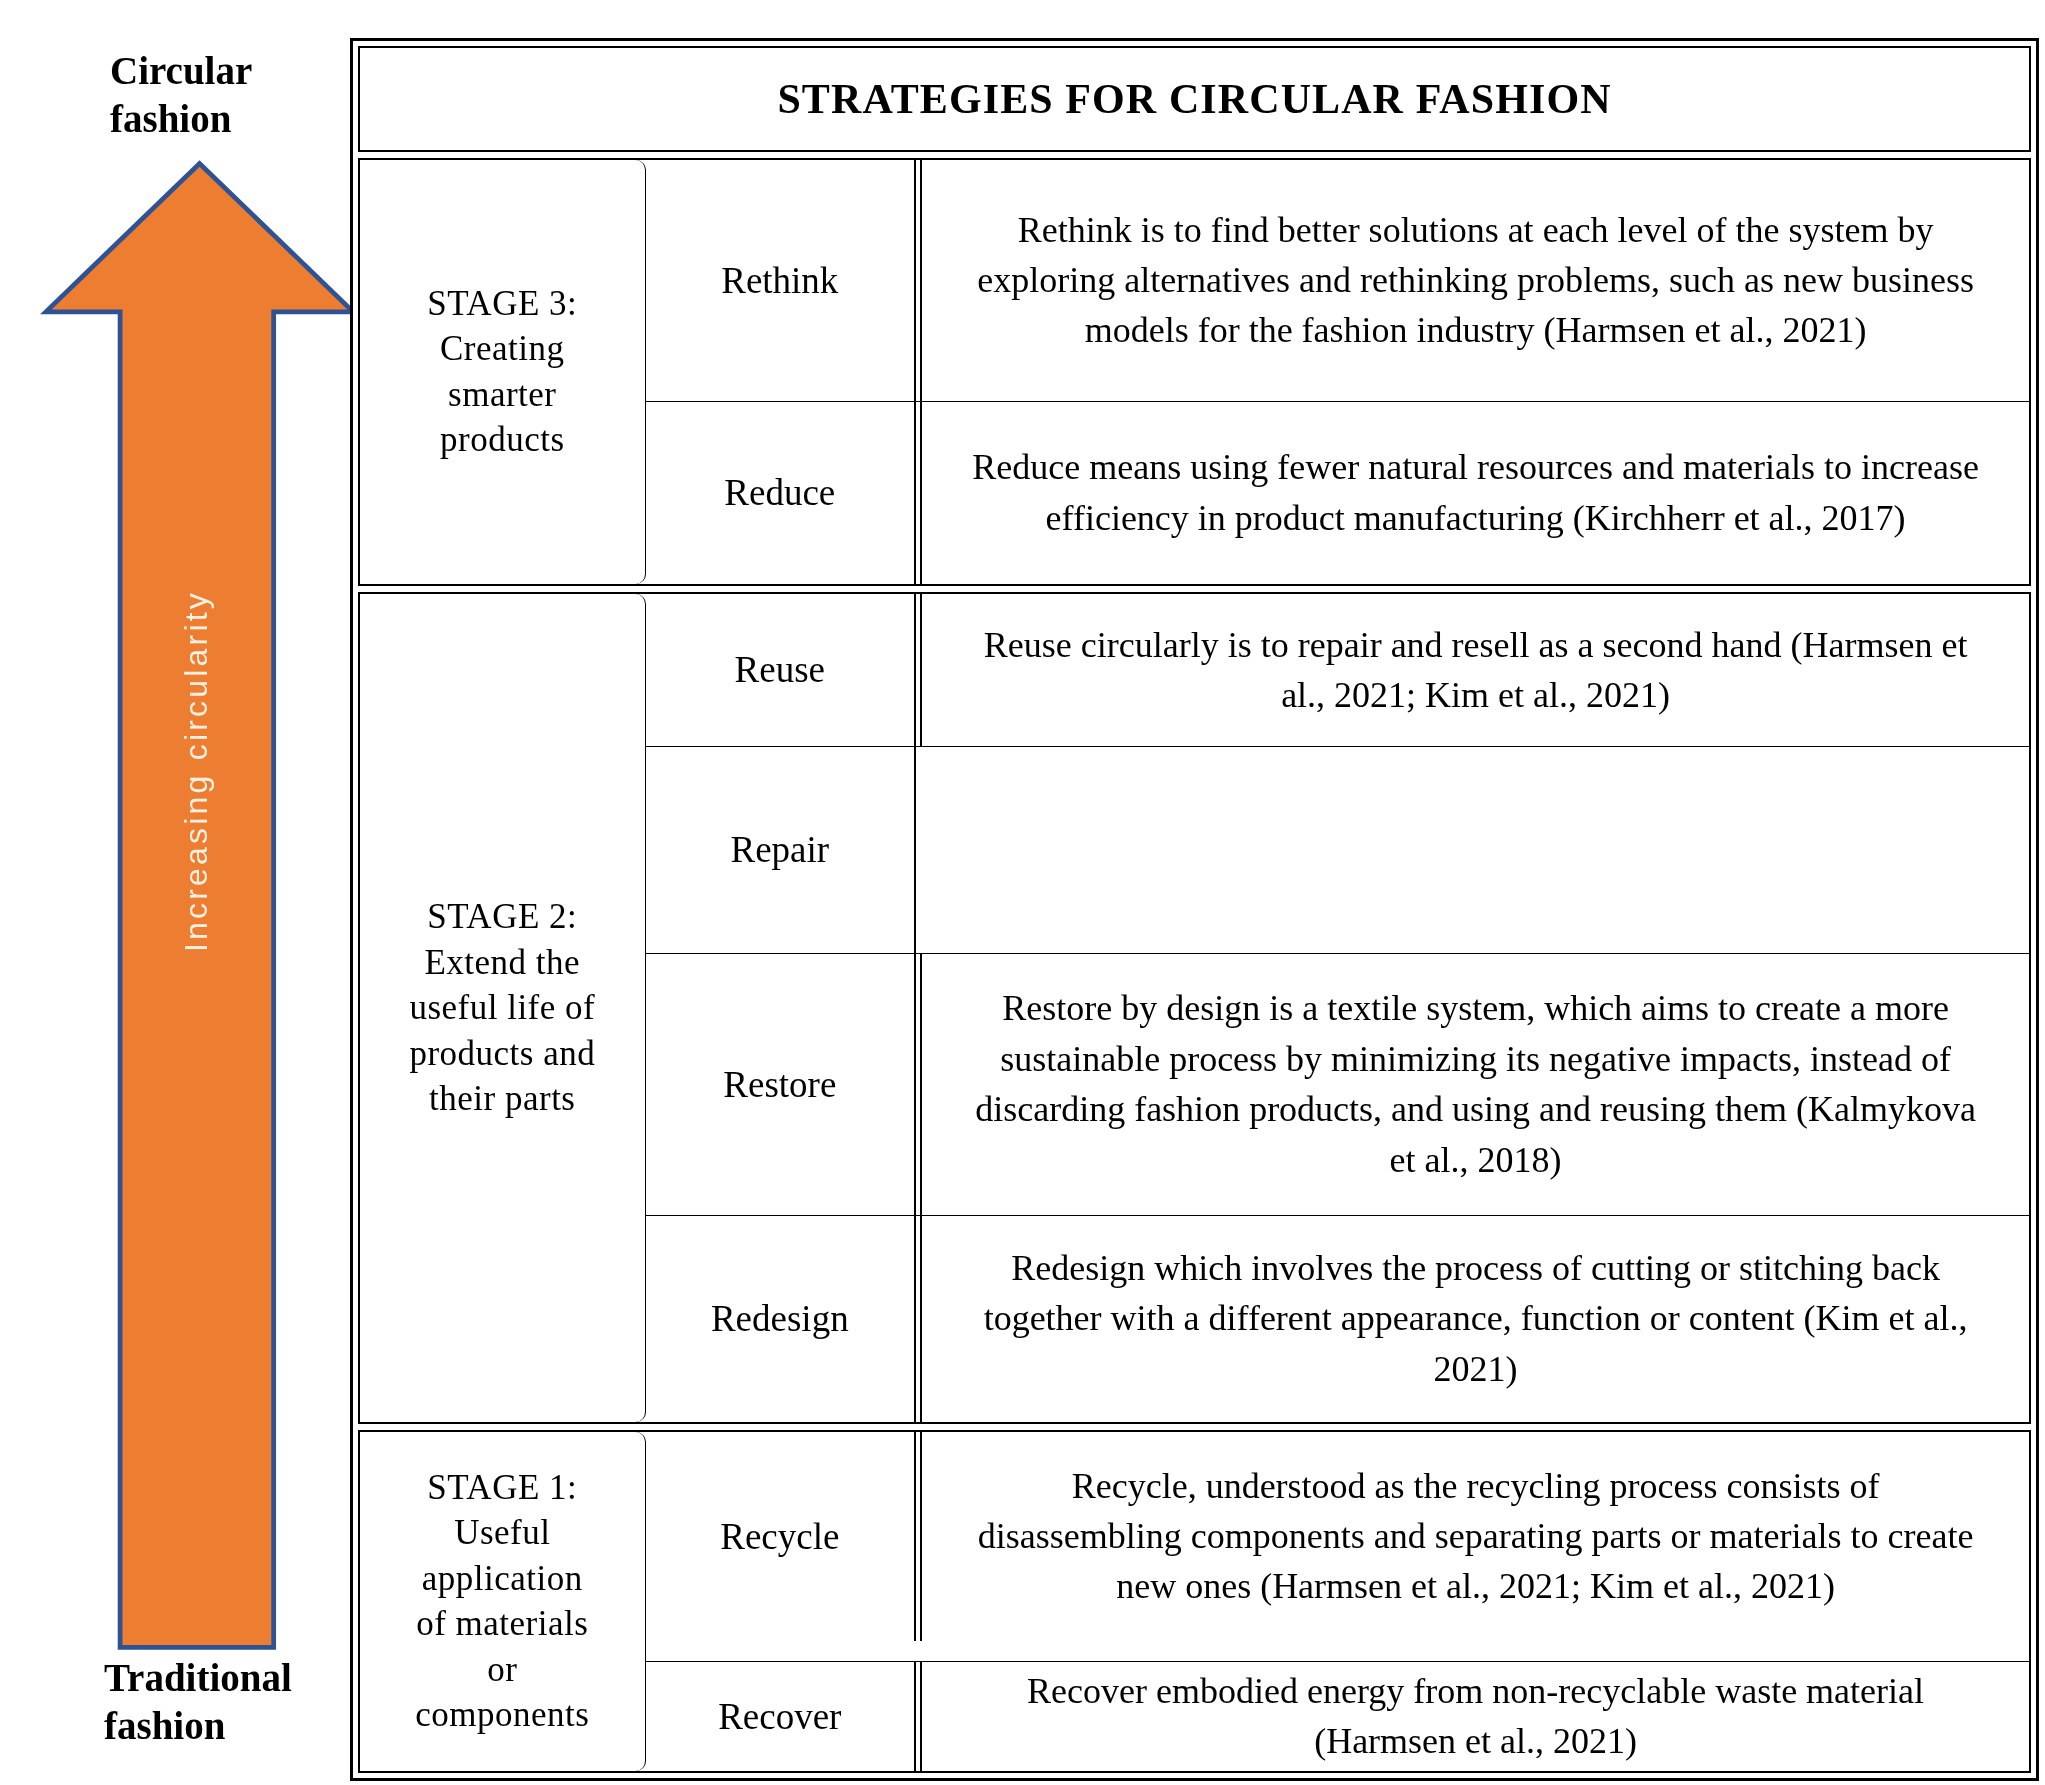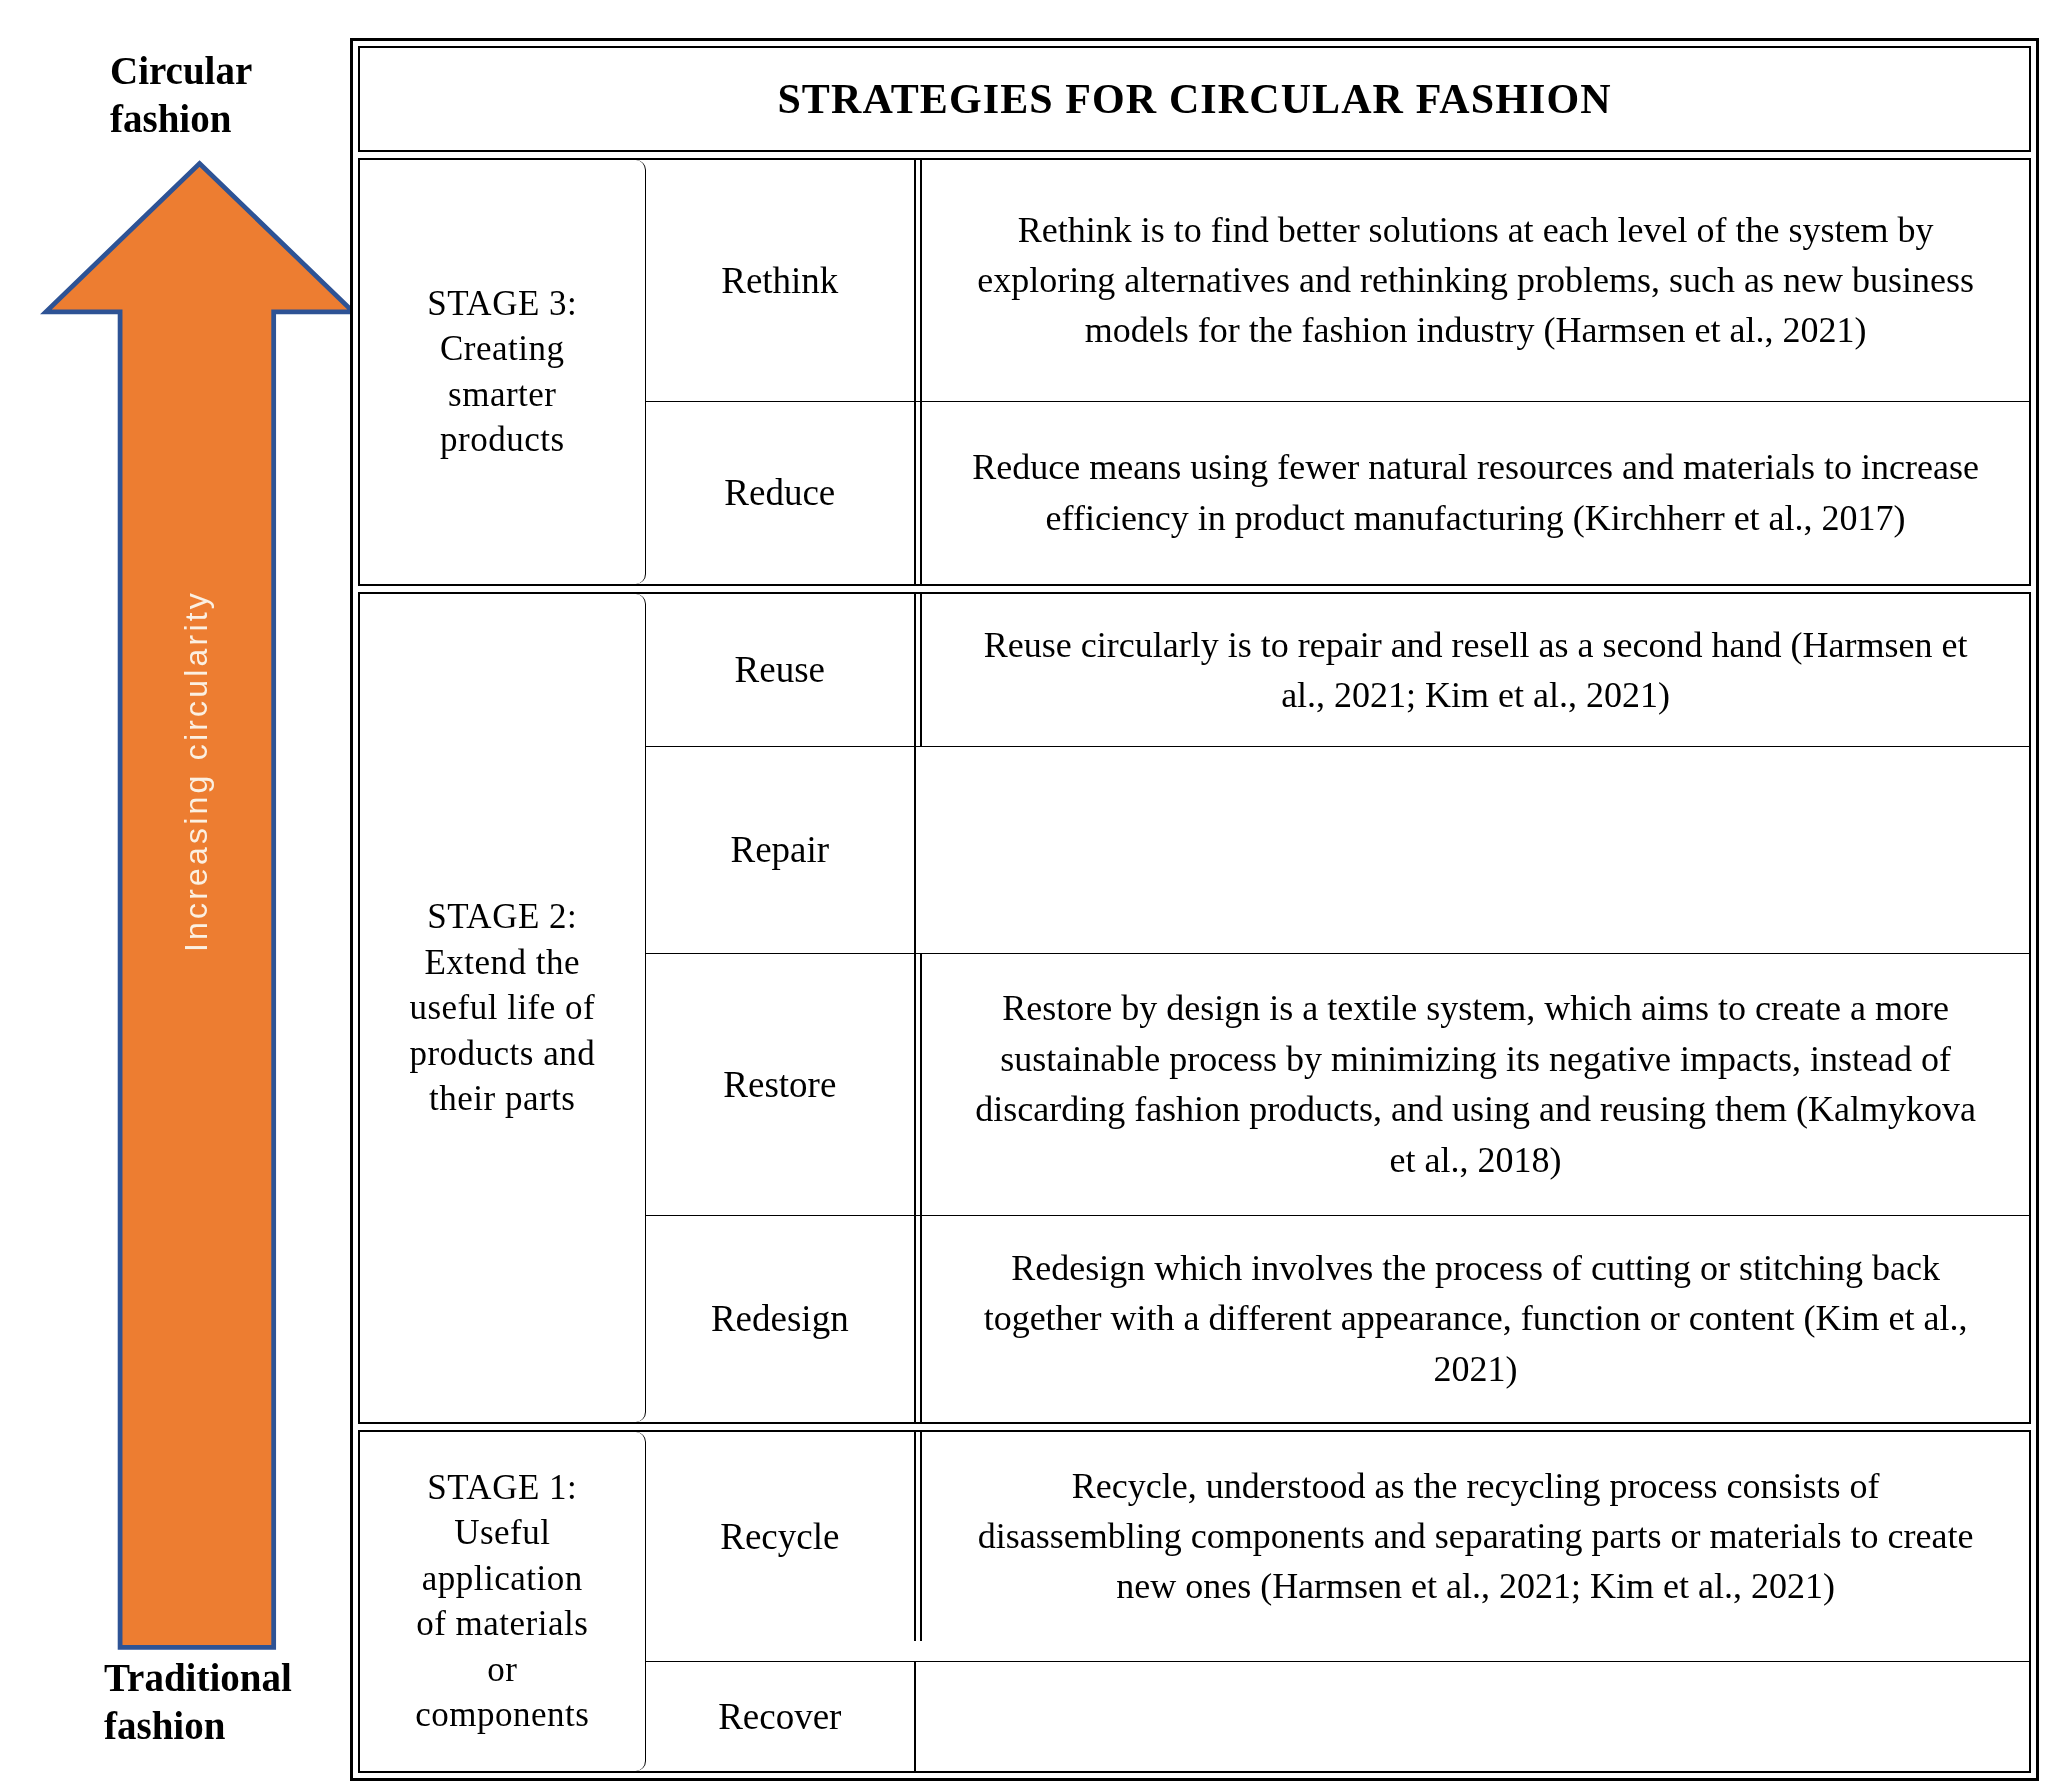--- a/index.html
+++ b/index.html
@@ -162,19 +162,20 @@
 of materials
 or
 components</div>
       <div class="rows">
         <div class="row" style="flex:420 1 0px;">
           <div class="name-cell">Recycle</div>
           <div class="desc-cell">Recycle, understood as the recycling process consists of disassembling components and separating parts or materials to create new ones (Harmsen et al., 2021; Kim et al., 2021)</div>
         </div>
         <div class="row" style="flex:220 1 0px;margin-top:20px;">
           <div class="name-cell">Recover</div>
+          <div class="desc-cell">Recover embodied energy from non-recyclable waste material (Harmsen et al., 2021)</div>
         </div>
       </div>
     </div>
 
   </div>
 </div>
 
 
 </body></html>

